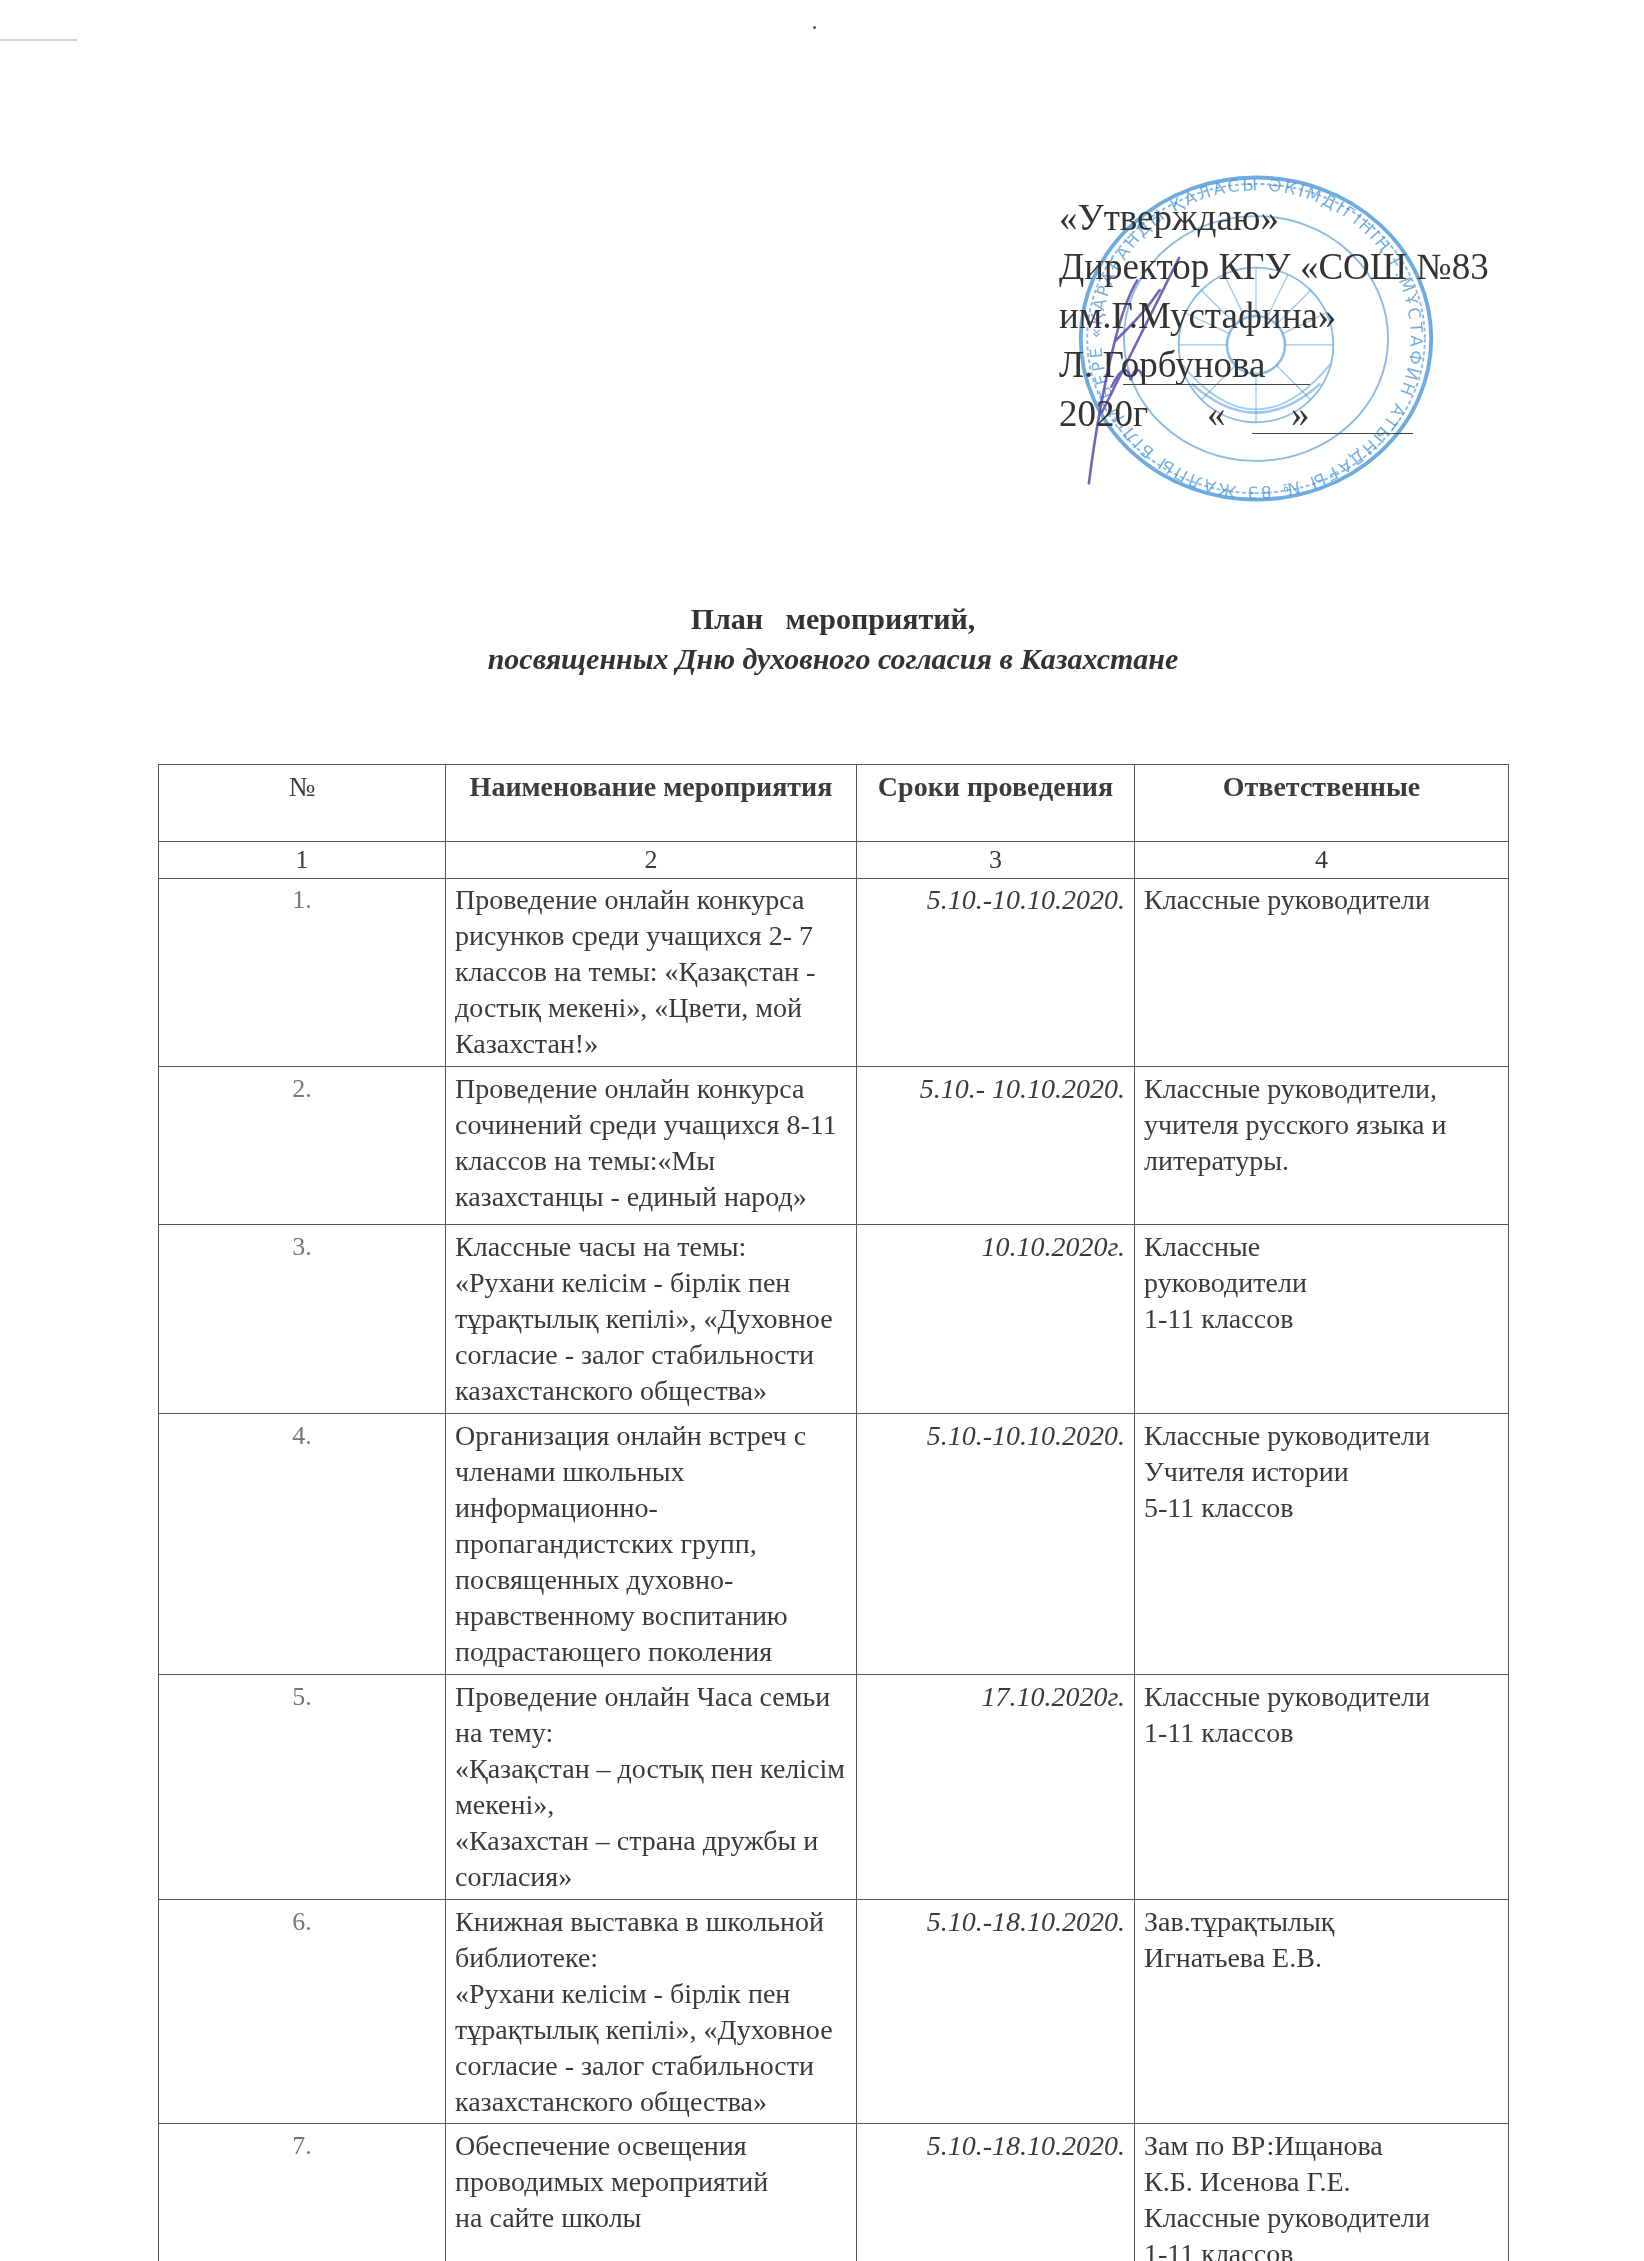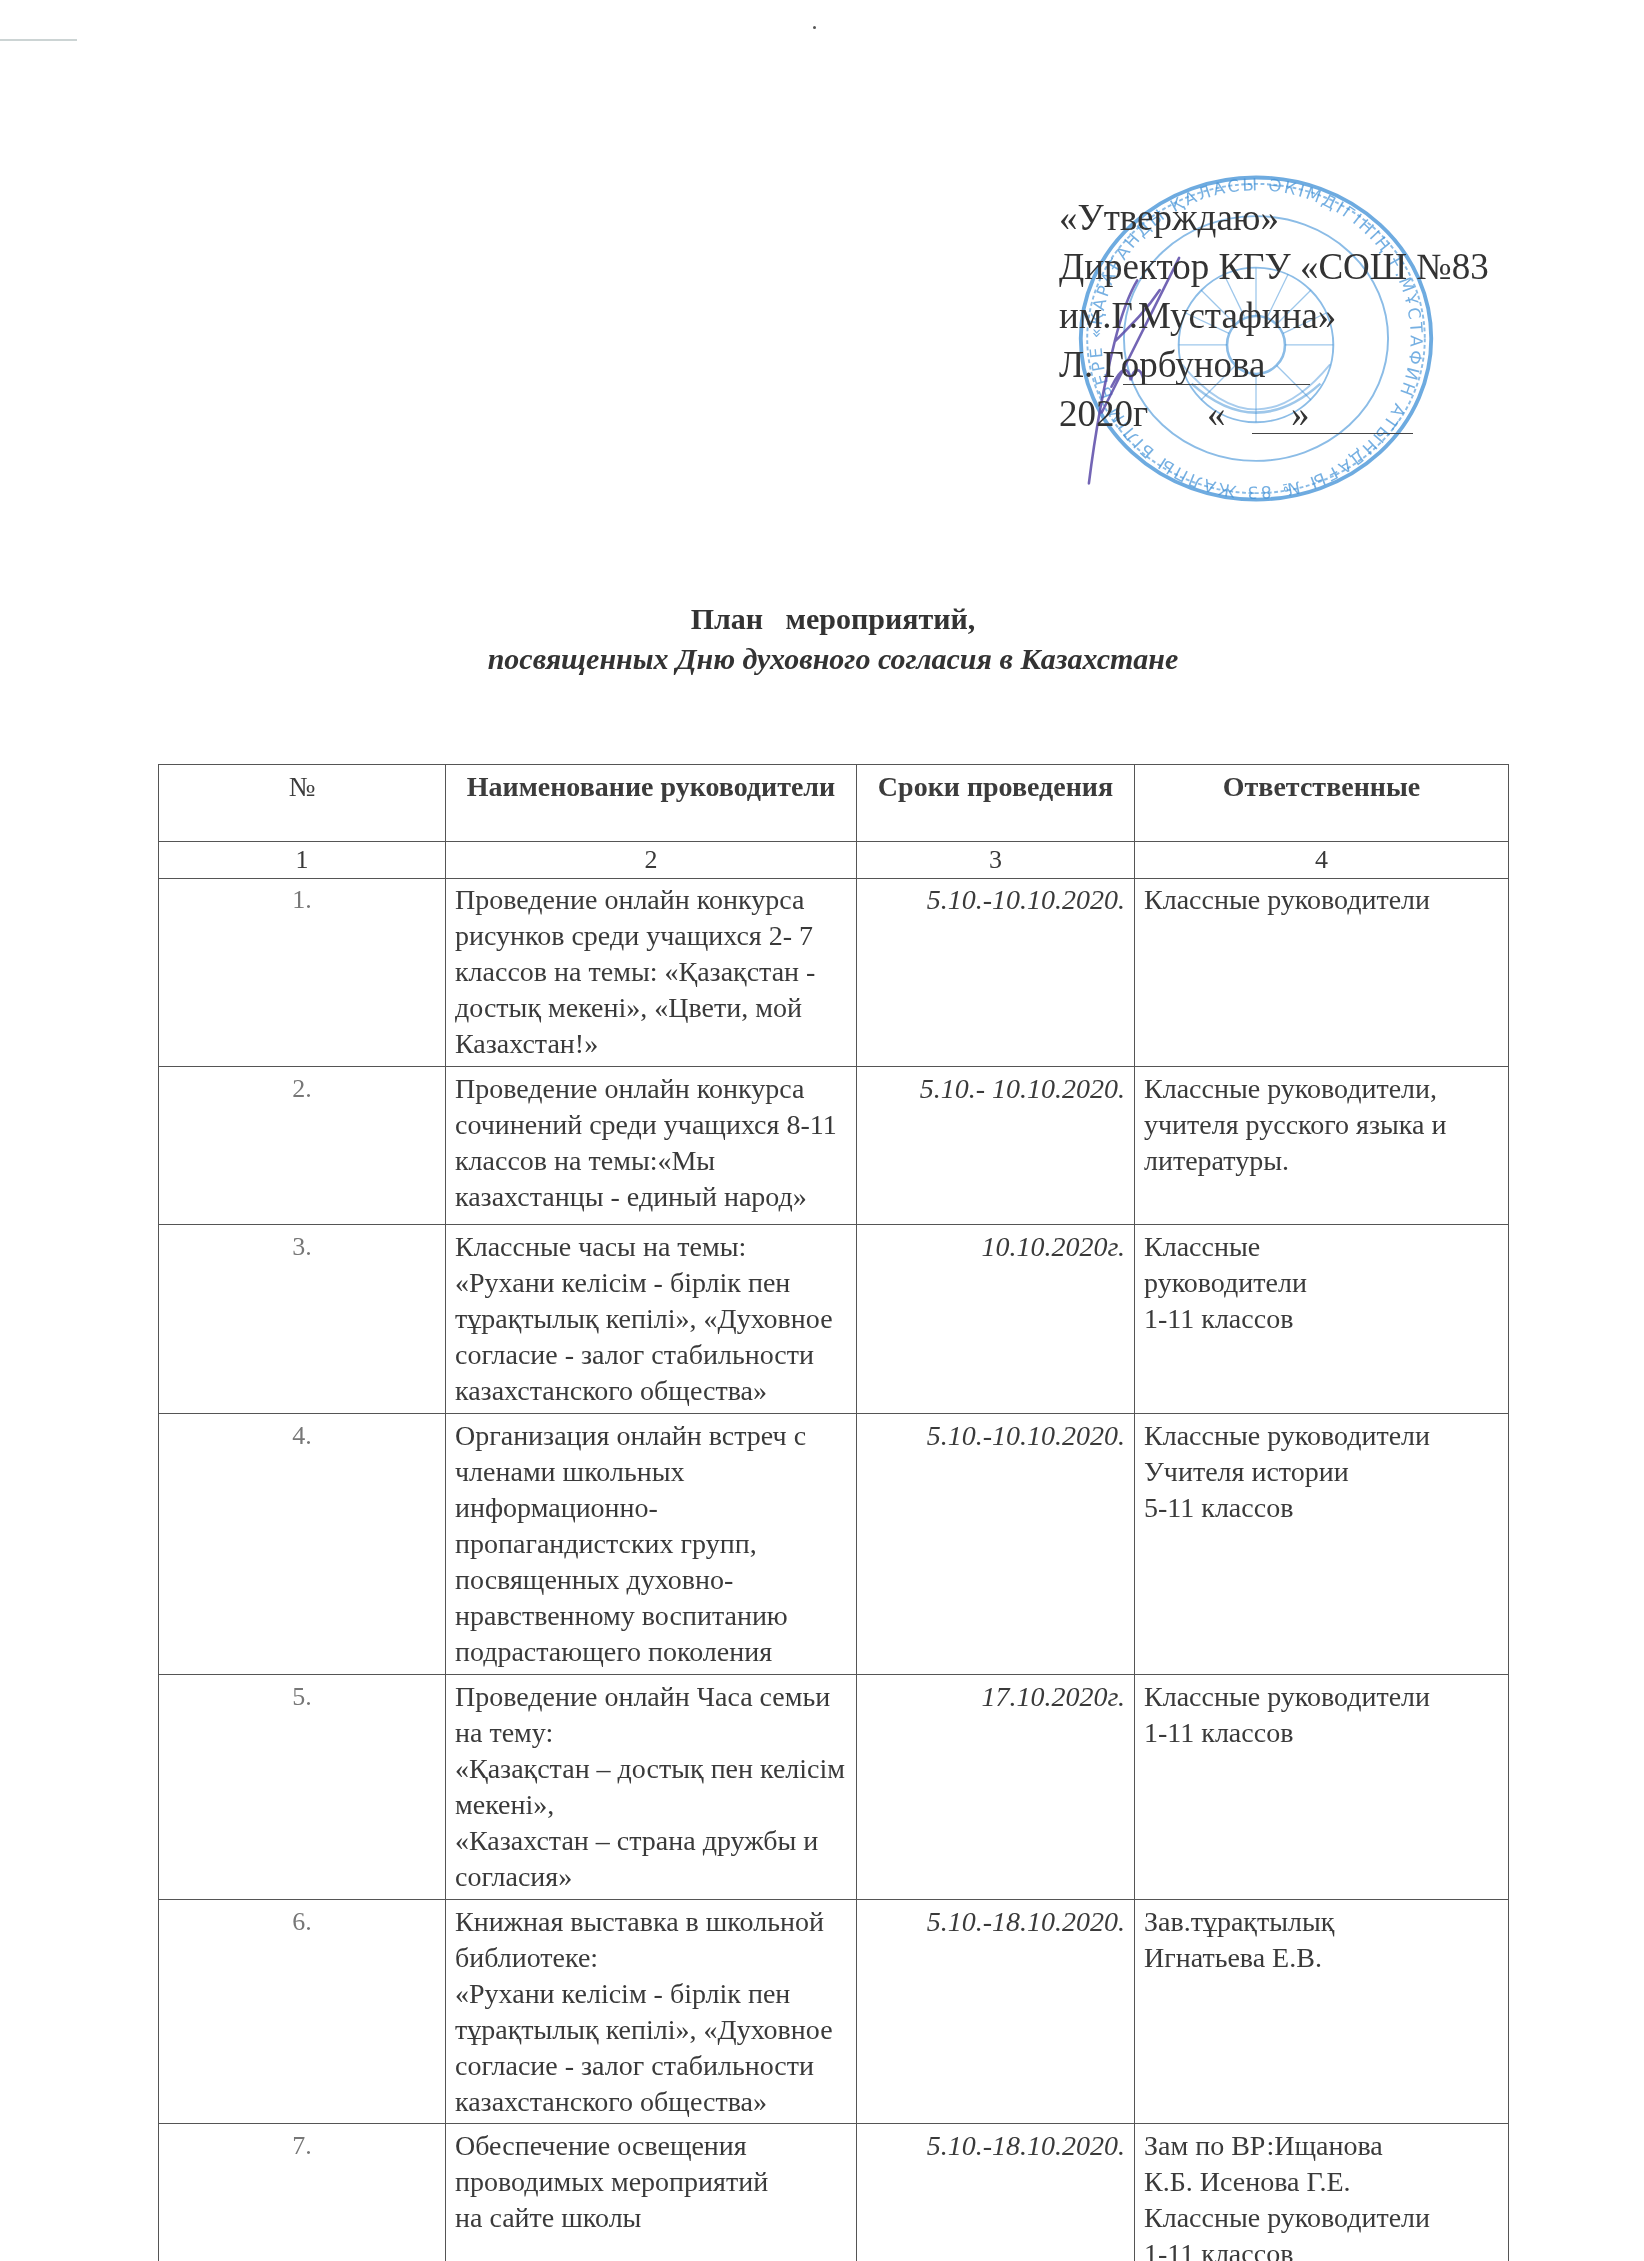--- a/index.html
+++ b/index.html
@@ -123,21 +123,21 @@
   <table class="plan">
     <colgroup>
       <col class="c1">
         <col class="c2">
         <col class="c3">
         <col class="c4">
     </colgroup>
     <thead>
       <tr>
         <th style="font-weight:normal;">№</th>
-        <th>Наименование руководители</th>
+        <th>Наименование мероприятия</th>
         <th>Сроки проведения</th>
         <th>Ответственные</th>
       </tr>
       <tr class="index">
         <td>1</td>
         <td>2</td>
         <td>3</td>
         <td>4</td>
       </tr>
     </thead>

